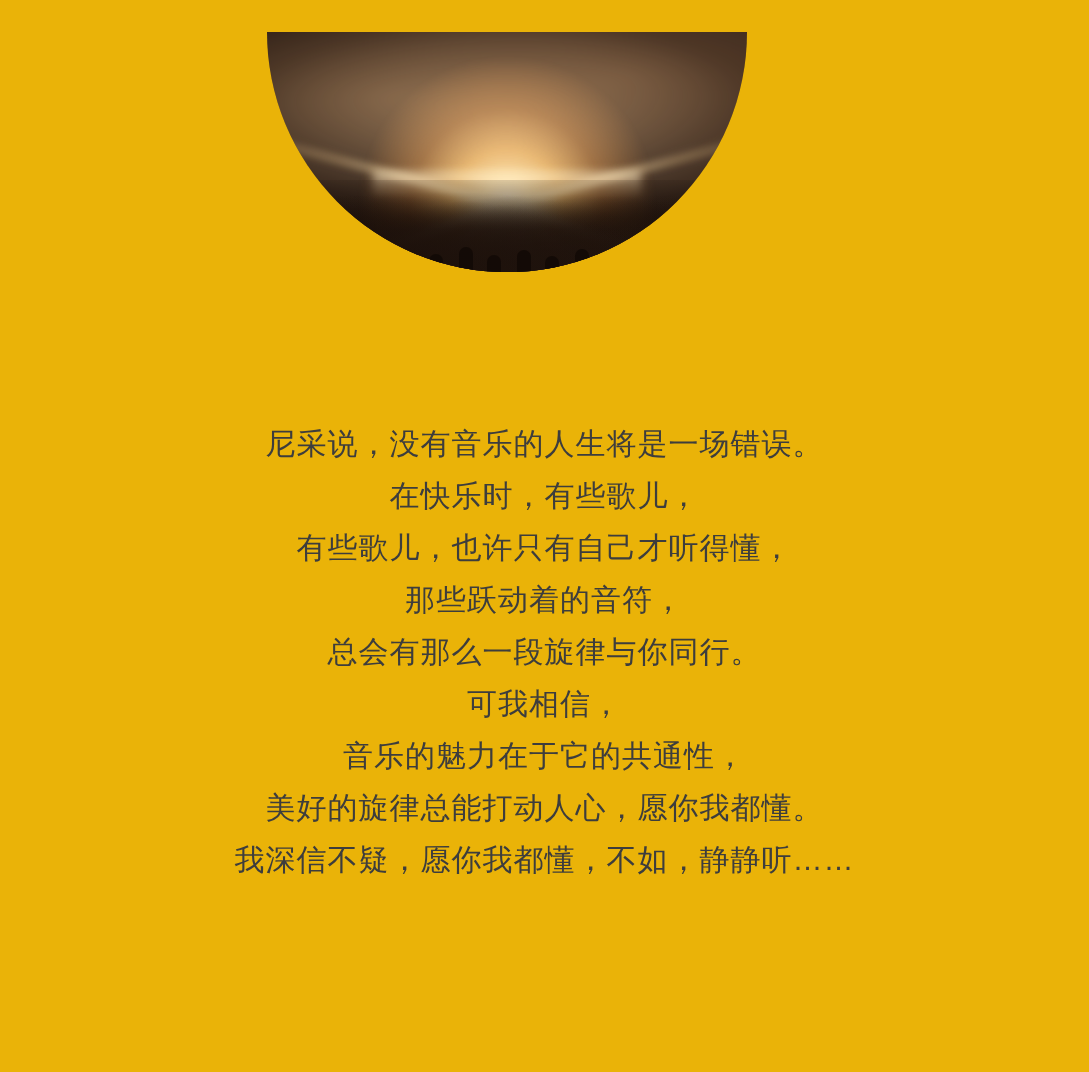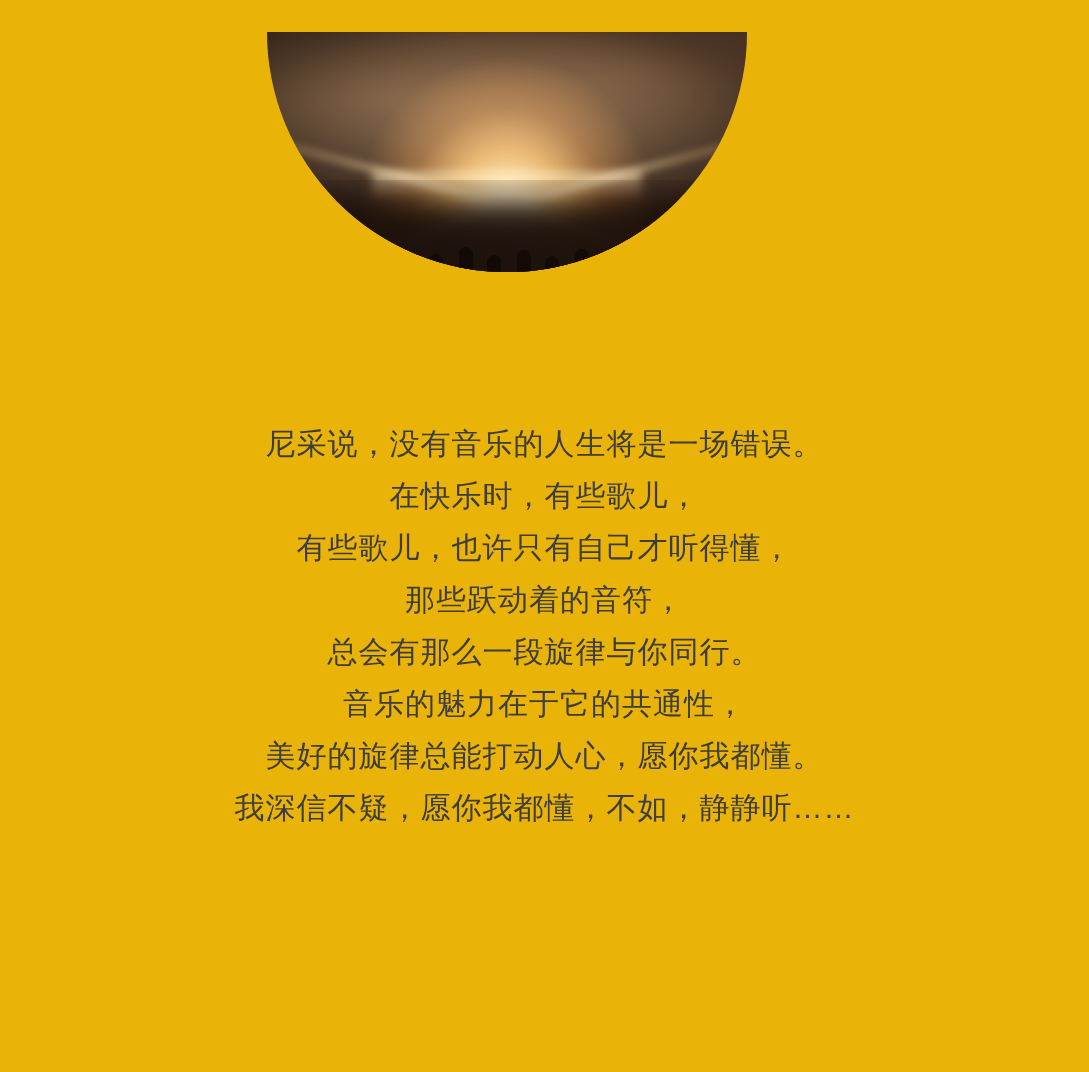--- a/index.html
+++ b/index.html
@@ -174,18 +174,19 @@
       </div>
     </div>
   </div>
 
   <div class="poem">
     <p>尼采说，没有音乐的人生将是一场错误。</p>
     <p>在快乐时，有些歌儿，</p>
     <p>有些歌儿，也许只有自己才听得懂，</p>
     <p>那些跃动着的音符，</p>
     <p>总会有那么一段旋律与你同行。</p>
+    <p>可我相信，</p>
     <p>音乐的魅力在于它的共通性，</p>
     <p>美好的旋律总能打动人心，愿你我都懂。</p>
     <p>我深信不疑，愿你我都懂，不如，静静听……</p>
   </div>
 
 </div>
 
 </body></html>

